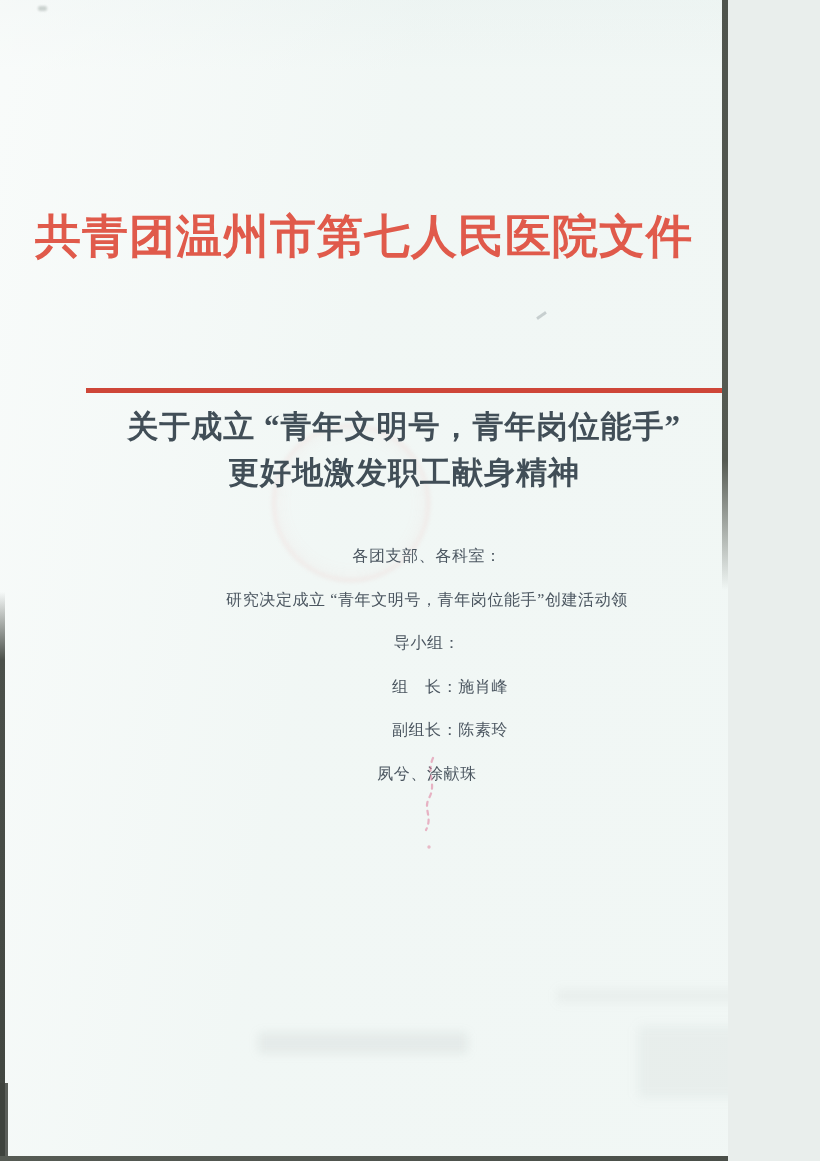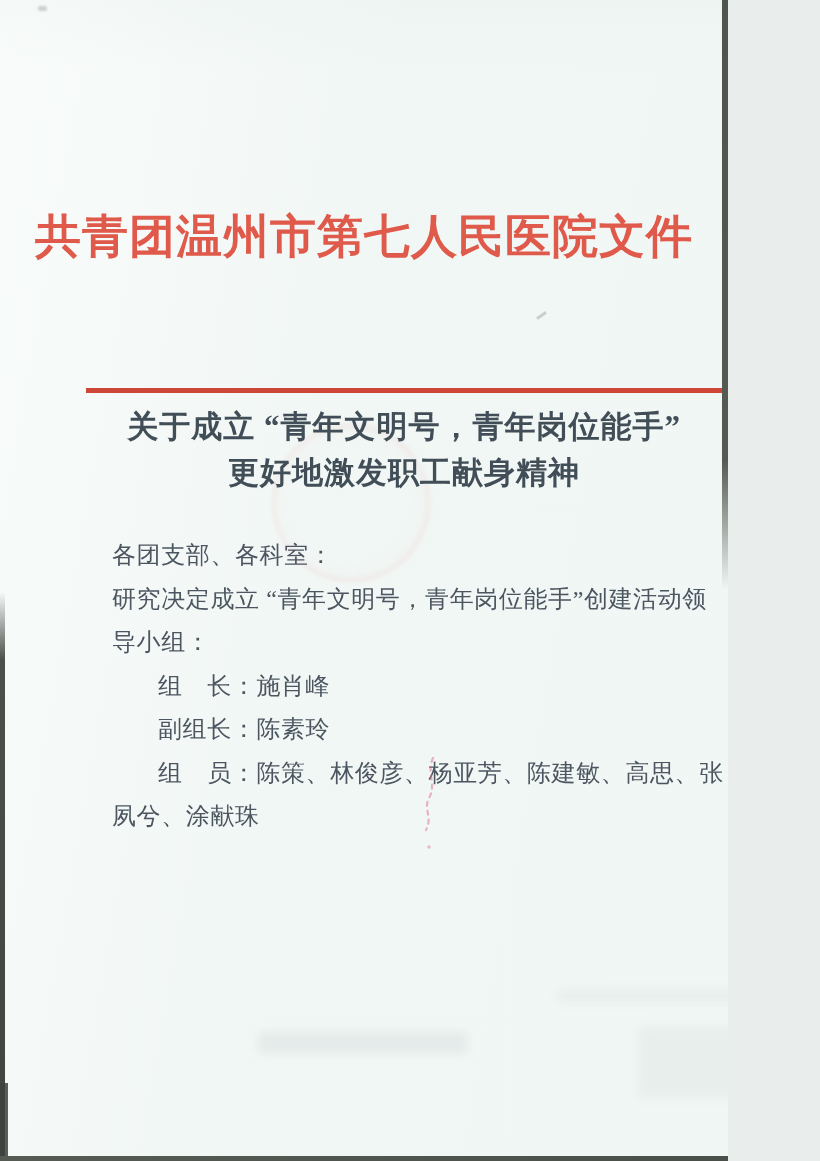--- a/index.html
+++ b/index.html
@@ -47,22 +47,23 @@
   .notice-title{
     position:absolute;top:404px;left:0;width:100%;
     text-align:center;
     font-size:31px;font-weight:bold;line-height:46px;
     letter-spacing:1px;
     color:var(--title-ink);
     margin-left:40px;
   }
   .doc-body{
     position:absolute;top:534px;left:112px;width:630px;
-    font-size:24px;color:var(--ink);
+    font-size:16px;color:var(--ink);
     letter-spacing:.6px;
+    text-align:center;
   }
   .doc-body .line{
     height:43.5px;line-height:43.5px;
     white-space:nowrap;
   }
   .doc-body .indent{padding-left:46px;}
   
   .seal-ghost{
     position:absolute;left:272px;top:424px;width:158px;height:158px;
     border-radius:50%;
@@ -113,21 +114,20 @@
     <div>关于成立 “青年文明号，青年岗位能手”</div>
     <div>更好地激发职工献身精神</div>
   </div>
 
   <div class="doc-body">
     <div class="line">各团支部、各科室：</div>
     <div class="line">研究决定成立 “青年文明号，青年岗位能手”创建活动领</div>
     <div class="line">导小组：</div>
     <div class="line indent">组　长：施肖峰</div>
     <div class="line indent">副组长：陈素玲</div>
-    <div class="line indent">组　员：陈策、林俊彦、杨亚芳、陈建敏、高思、张</div>
     <div class="line">夙兮、涂献珠</div>
   </div>
 
   <svg class="pen-mark" width="44" height="110" viewBox="0 0 44 110" aria-hidden="true">
     <path d="M21 6 C14 22 25 32 17 46 C11 58 21 64 14 78" stroke="rgba(222,110,145,.5)" stroke-width="2.2" fill="none" stroke-linecap="round" stroke-dasharray="4 5"></path>
     <circle cx="17" cy="95" r="1.7" fill="rgba(222,110,145,.45)"></circle>
   </svg>
 
   <div class="ghost ghost-a"></div>
   <div class="ghost ghost-b"></div>

